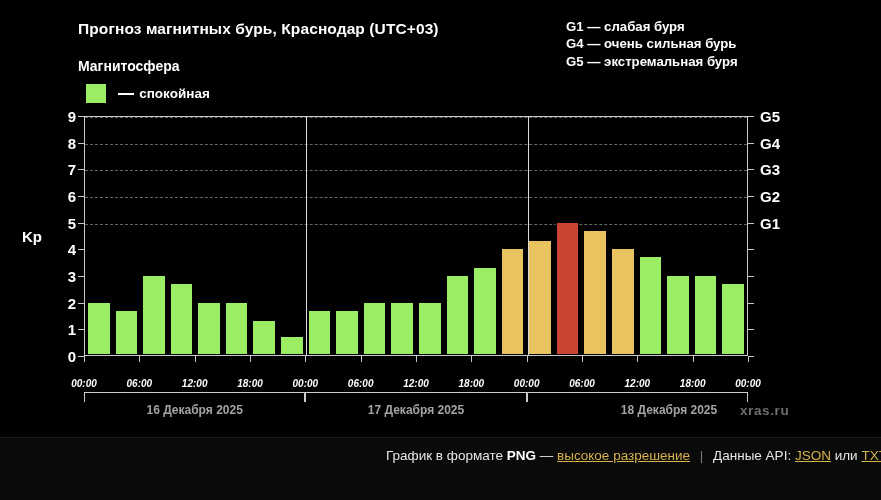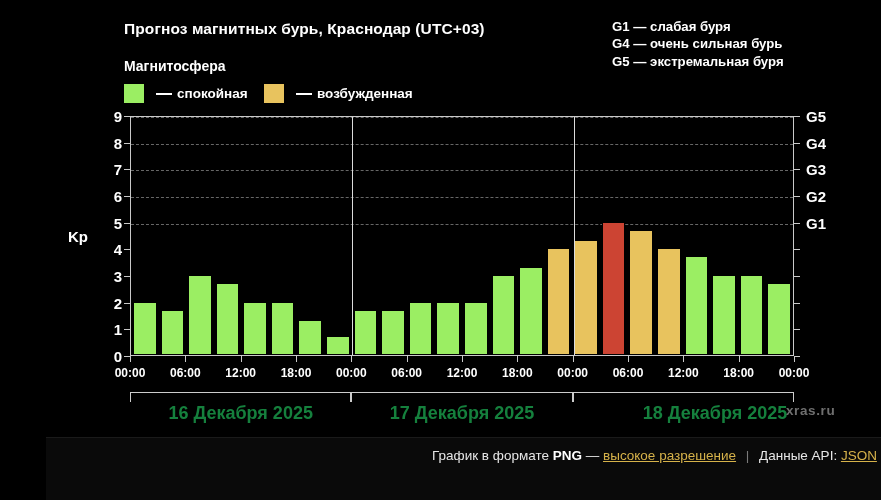--- a/index.html
+++ b/index.html
@@ -13,21 +13,20 @@
     overflow: hidden;
     font-family: "Liberation Sans", sans-serif;
     color: #ffffff;
     position: relative;
   }
 
   #app {
     position: absolute;
     inset: 0;
     background: #000000;
-    margin-left: 46px;
   }
 
   
   .chart-title {
     position: absolute;
     left: 78px;
     top: 20px;
     font-size: 15.5px;
     font-weight: bold;
     color: #ffffff;
@@ -51,20 +50,21 @@
     left: 78px;
     top: 84px;
     display: flex;
     align-items: center;
     gap: 0;
   }
   .legend-item {
     display: flex;
     align-items: center;
     white-space: nowrap;
+    justify-content: center;
   }
   .legend-item.i0 { width: 140px; }
   .legend-item.i1 { width: 200px; }
   .legend-item.i2 { width: 200px; }
   .legend-swatch {
     width: 20px;
     height: 19px;
     display: inline-block;
     flex: 0 0 auto;
   }
@@ -225,26 +225,27 @@
 
   .xlabels {
     position: absolute;
     left: 0;
     top: 366px;
     width: 881px;
     height: 20px;
   }
   .xlabel {
     position: absolute;
-    top: 0;
-    font-size: 12px;
+    top: 12px;
+    font-size: 10px;
     font-weight: bold;
     color: #ffffff;
     transform: translateX(-50%);
     white-space: nowrap;
+    font-style: italic;
   }
 
   
   .daybars {
     position: absolute;
     left: 84px;
     top: 392px;
     width: 664px;
     height: 32px;
   }
@@ -253,23 +254,23 @@
     top: 0;
     height: 10px;
     border-left: 1px solid #cccccc;
     border-right: 1px solid #cccccc;
     border-top: 1px solid #cccccc;
     box-sizing: border-box;
   }
   .dayname {
     position: absolute;
     top: 11px;
-    font-size: 18px;
-    font-weight: bold;
-    color: #15803d;
+    font-size: 12px;
+    font-weight: bold;
+    color: #a3a3a3;
     text-align: left;
     white-space: nowrap;
     transform: translateX(-50%);
   }
 
   .watermark {
     position: absolute;
     left: 740px;
     top: 403px;
     font-size: 13.5px;
@@ -316,25 +317,20 @@
 <div id="app">
 
   <div class="chart-title">Прогноз магнитных бурь, Краснодар (UTC+03)</div>
   <div class="magneto-label">Магнитосфера</div>
 
   <div class="legend-row" id="legend-row">
       <div class="legend-item i0">
         <span class="legend-swatch" style="background: rgb(155, 238, 99);"></span>
         <span class="legend-dash"></span>
         <span class="legend-text">спокойная</span>
-      </div>
-      <div class="legend-item i1">
-        <span class="legend-swatch" style="background: rgb(232, 195, 94);"></span>
-        <span class="legend-dash"></span>
-        <span class="legend-text">возбужденная</span>
       </div>
     </div>
 
   <div class="gscale" id="gscale">
       <div class="gscale-line">G1 — слабая буря</div>
       <div class="gscale-line">G4 — очень сильная бурь</div>
       <div class="gscale-line">G5 — экстремальная буря</div>
     </div>
 
   <div class="yaxis-left" id="yaxis-left">

